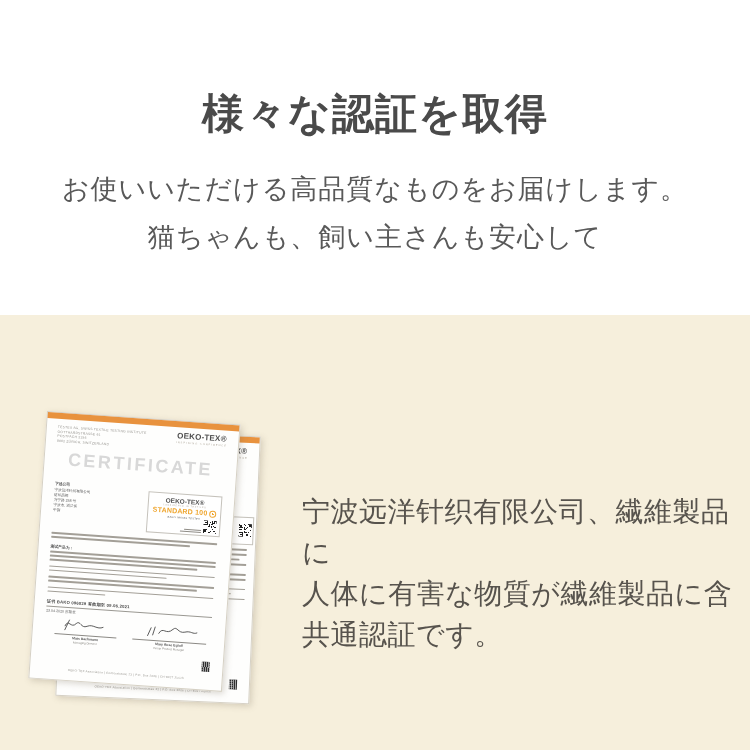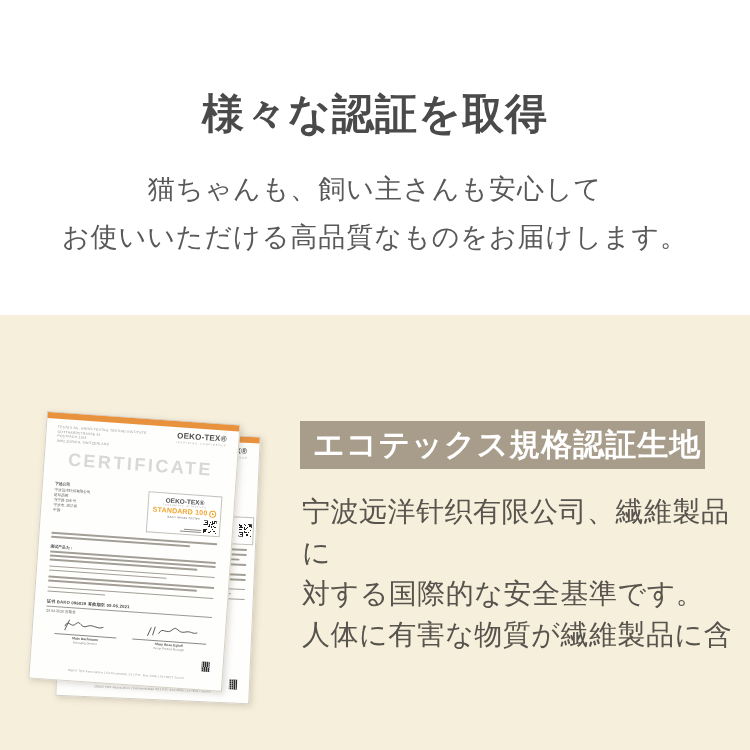--- a/index.html
+++ b/index.html
@@ -75,22 +75,22 @@
   .info-body{position:absolute;left:302px;top:176px;font-size:28px;color:#57534d;line-height:41px;letter-spacing:.5px;}
 </style>
 </head>
 <body>
 
 <div class="screen">
 
   <section class="intro">
     <h1 class="intro-title">様々な認証を取得</h1>
     <div class="intro-sub">
+      <div>お使いいただける高品質なものをお届けします。</div>
       <div>猫ちゃんも、飼い主さんも安心して</div>
-      <div>お使いいただける高品質なものをお届けします。</div>
     </div>
   </section>
 
   <section class="feature">
 
     <div class="cert-page cert-back">
       <div class="cbar"></div>
       <div class="cbrand">
         <div class="cbrand-name">OEKO-TEX®</div>
         <div class="cbrand-tag">INSPIRING CONFIDENCE</div>
@@ -201,21 +201,20 @@
         </svg>
         <div class="sigline"></div>
         <div class="signame">Mary Rose Egloff</div>
         <div class="sigtitle">Group Product Manager</div>
       </div>
 
       <div class="cstamp stamp-front"></div>
       <div class="cfooter">OEKO-TEX Association | Genferstrasse 23 | P.O. Box 2006 | CH-8027 Zurich</div>
     </div>
 
-    <div class="info-heading">エコテックス規格認証生地</div>
     <div class="info-body">
       <div>宁波远洋针织有限公司、繊維製品に</div>
-      <div>対する国際的な安全基準です。</div>
       <div>人体に有害な物質が繊維製品に含</div>
+      <div>共通認証です。</div>
     </div>
 
   </section>
 </div>
 
 </body></html>

